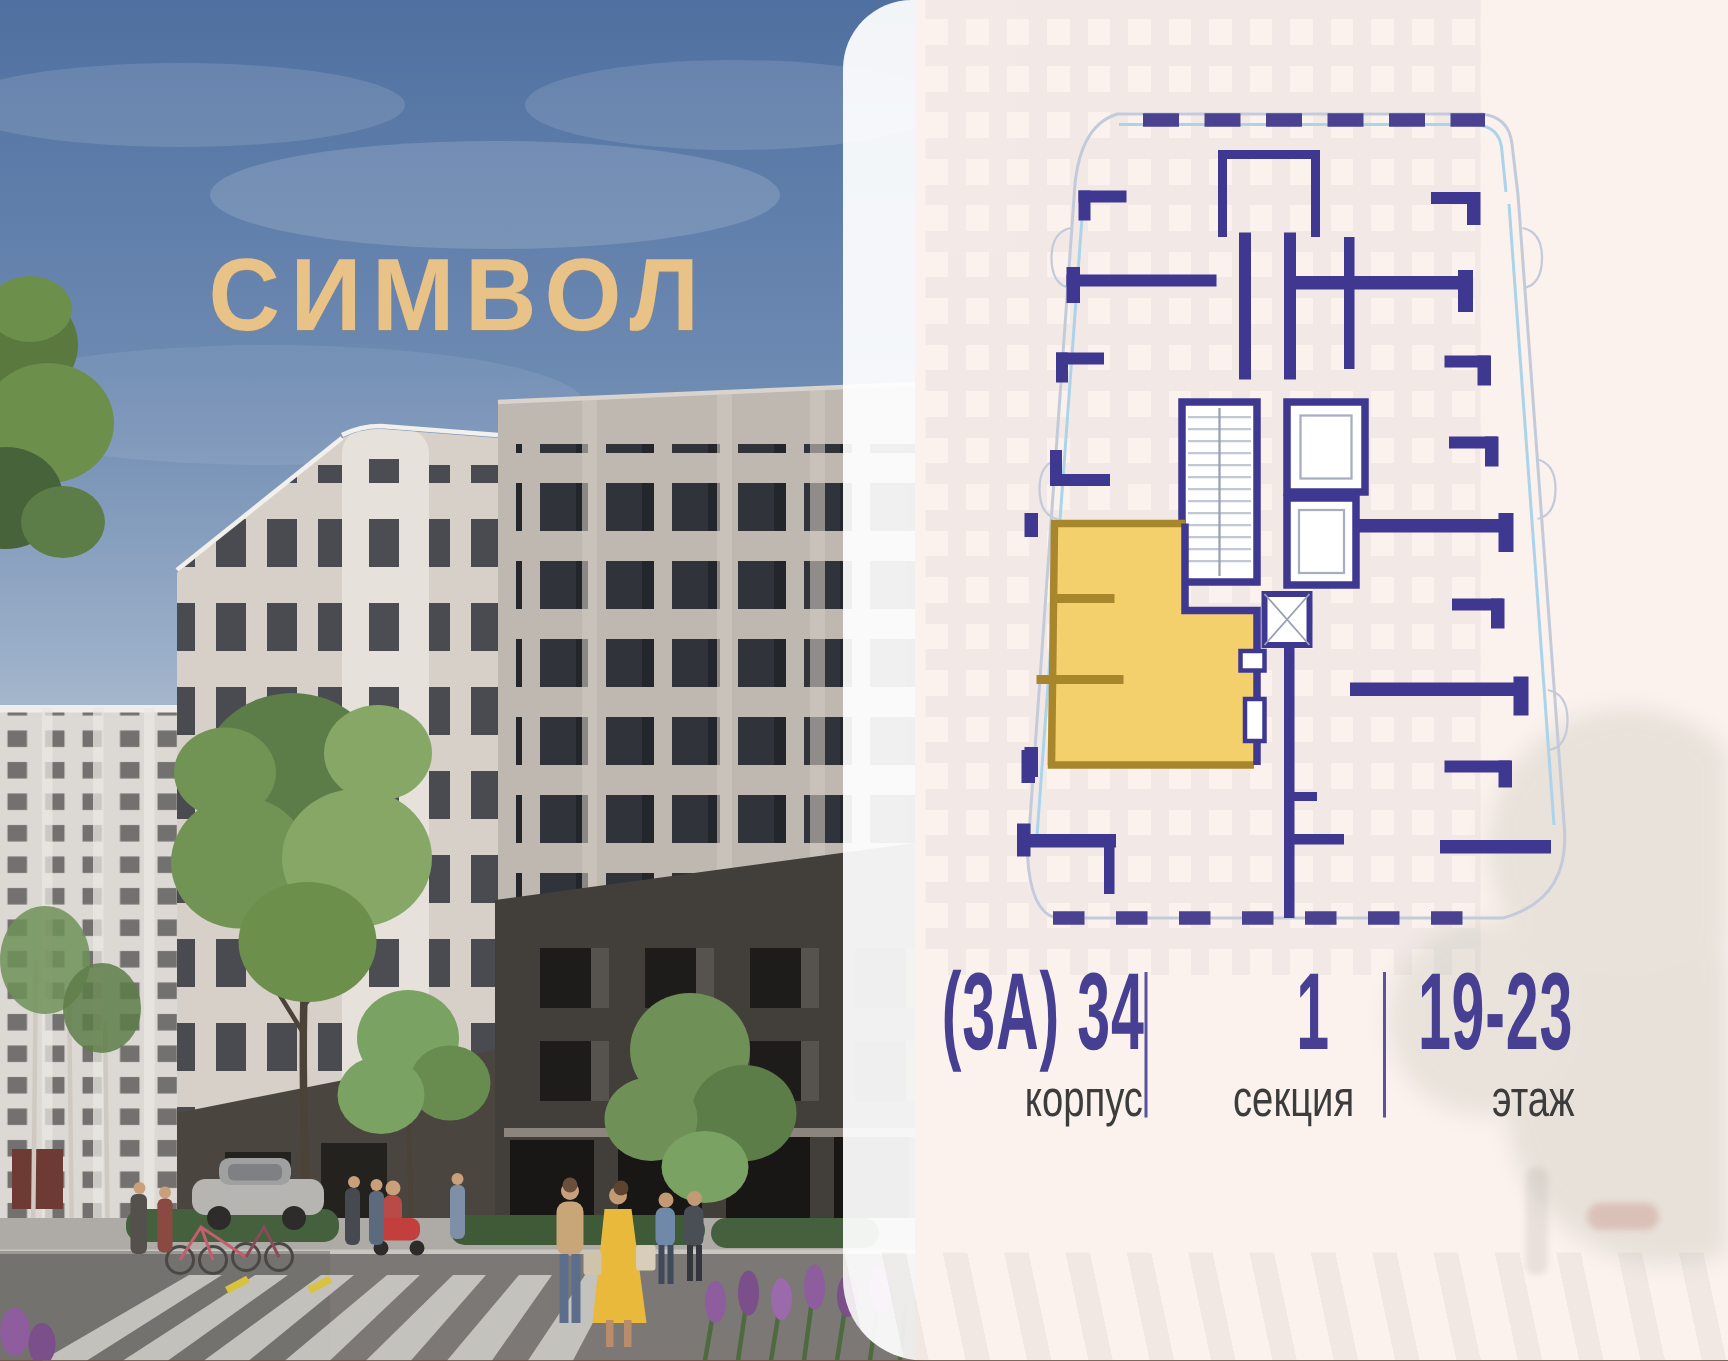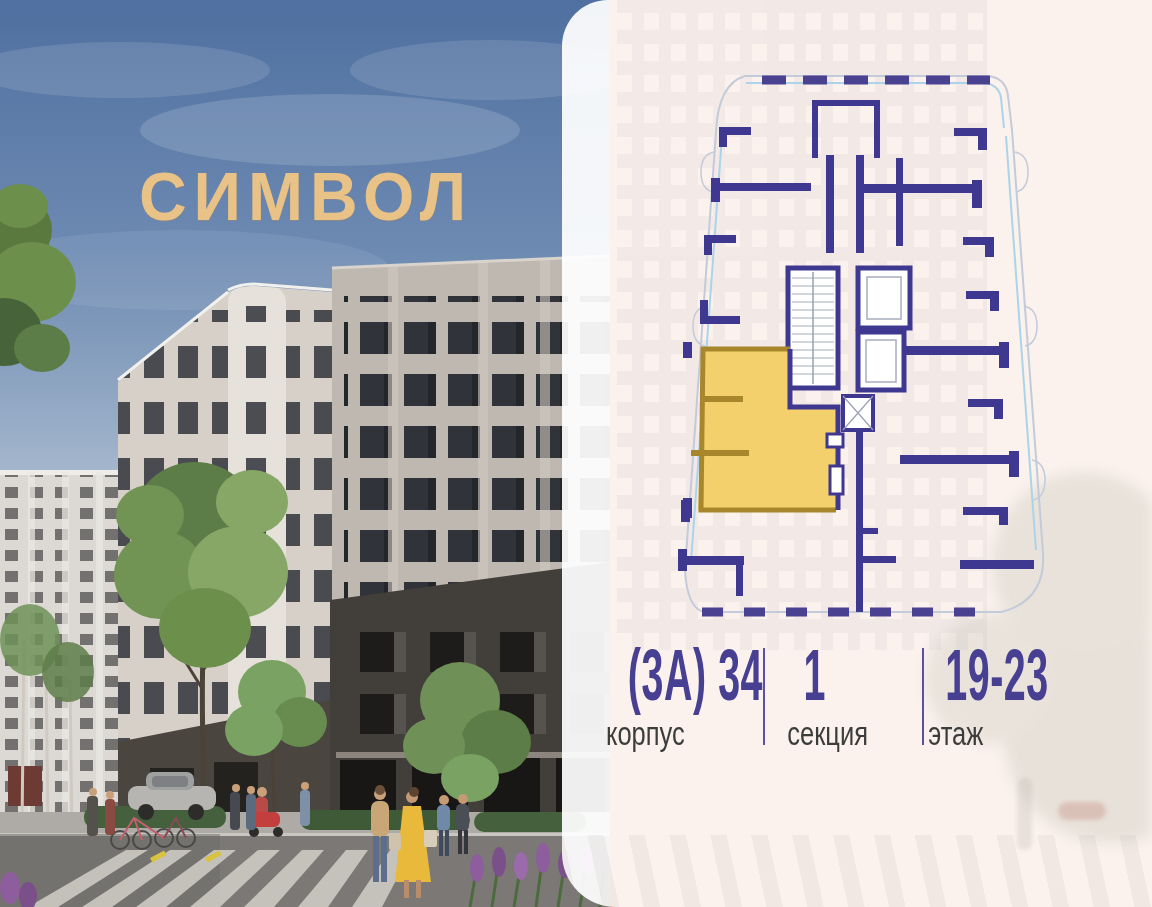--- a/index.html
+++ b/index.html
@@ -23,21 +23,21 @@
                    radial-gradient(circle at 85% 70%,#66795a 0 30%,transparent 31%);}
   .wm-street{position:absolute;left:0;right:0;bottom:0;height:72px;opacity:.1;
         background:repeating-linear-gradient(78deg,#97938c 0 16px,transparent 16px 40px);}
   .wm-car{position:absolute;left:496px;top:802px;width:48px;height:18px;border-radius:9px;
         background:#b05244;opacity:.22;filter:blur(2px);}
   .wm-person{position:absolute;left:455px;top:778px;width:15px;height:72px;border-radius:7px;
         background:#8d8a84;opacity:.16;filter:blur(2px);}
   .plan{position:absolute;left:88px;top:45px;}
   
   .stats{position:absolute;left:0;top:645px;width:590px;height:110px;}
-  .stat{position:absolute;text-align:left;}
+  .stat{position:absolute;text-align:right;}
   .stat-corpus{left:18px;width:208px;}
   .stat-section{left:206px;width:154px;}
   .stat-floors{left:346px;width:162px;}
   .stat-value{font-size:73px;font-weight:bold;color:#474092;line-height:60px;
         transform:scaleX(.54);transform-origin:50% 50%;white-space:nowrap;letter-spacing:1px;}
   .stat-label{margin-top:12px;font-size:34px;color:#3d3c3c;line-height:32px;
         transform:scaleX(.75);transform-origin:50% 50%;white-space:nowrap;}
   .vdiv{position:absolute;top:3px;width:2px;height:97px;background:#5a52a0;}
   .vdiv-1{left:201px;}
   .vdiv-2{left:360px;}

